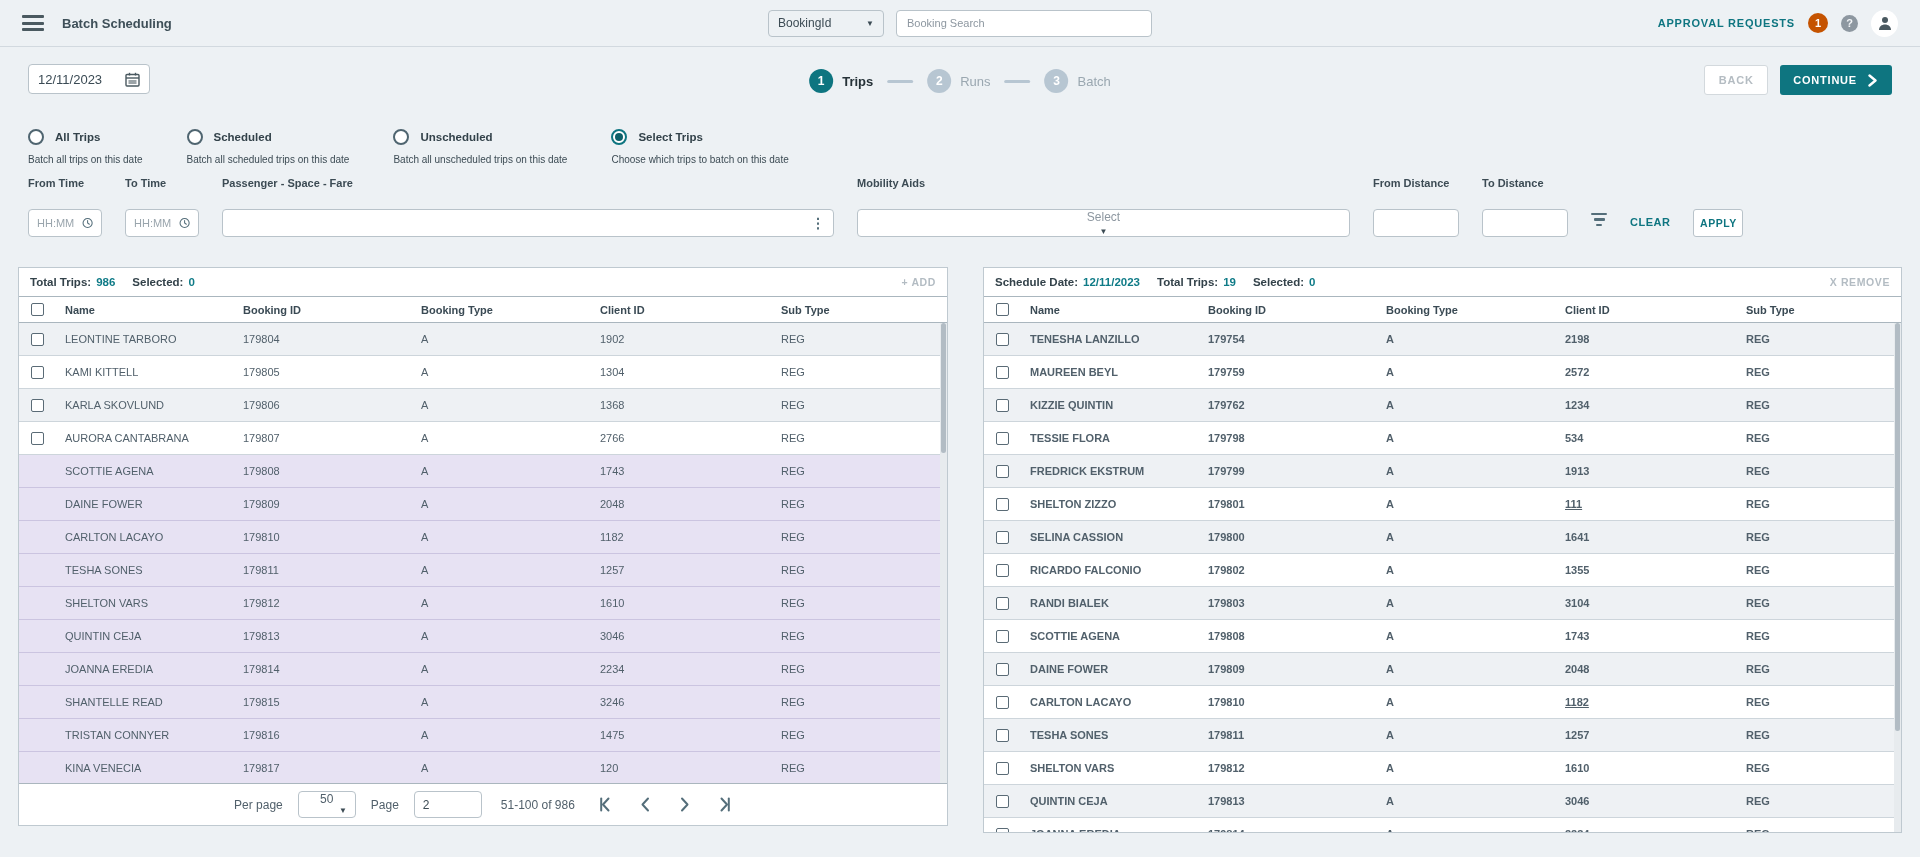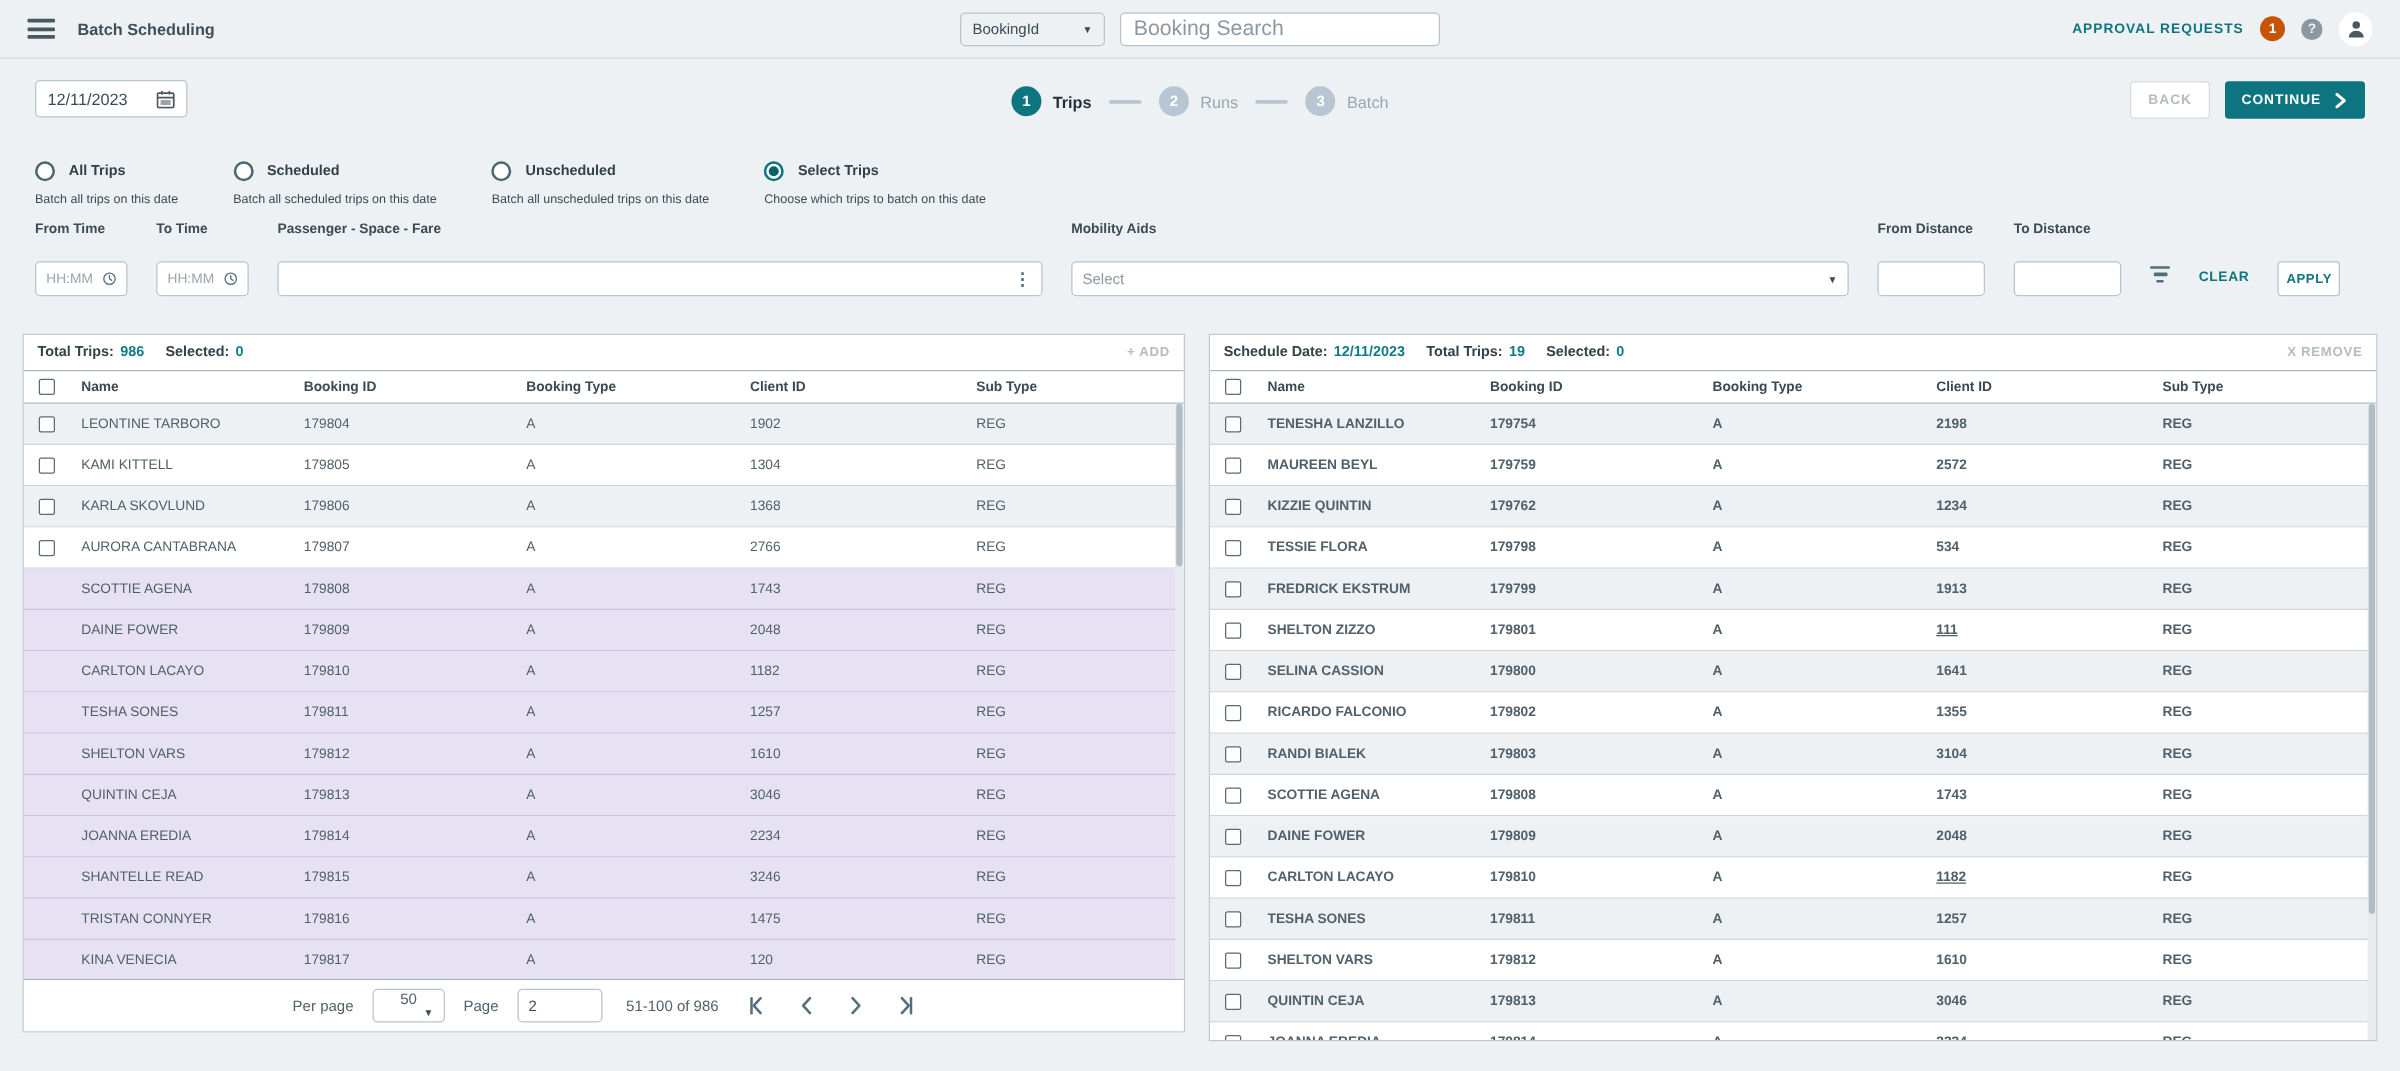--- a/index.html
+++ b/index.html
@@ -7,21 +7,21 @@
   body { background:#edf1f4; font-family:"Liberation Sans", sans-serif; color:#51606b; overflow:hidden; }
 
   
   .topbar { height:47px; border-bottom:1px solid #d2d9df; display:flex; align-items:center; position:relative; padding:0 16px; }
   .hamburger { width:22px; height:16px; display:flex; flex-direction:column; justify-content:space-between; cursor:pointer; margin-left:6px; }
   .hamburger span { height:3px; background:#4a5960; border-radius:1px; }
   .app-title { margin-left:18px; font-size:13px; font-weight:bold; color:#3e4f58; }
   .search-group { position:absolute; left:50%; transform:translateX(-50%); display:flex; gap:12px; align-items:center; }
   .search-select { width:116px; height:27px; border:1px solid #b9c3ca; border-radius:4px; display:flex; align-items:center; padding:0 9px; font-size:12px; color:#3c4b54; background:transparent; }
   .search-select .caret { margin-left:auto; font-size:8px; color:#3c4b54; }
-  .search-input { width:256px; height:27px; border:1px solid #b9c3ca; border-radius:4px; background:#fff; font-size:17px; padding:0 10px; color:#3c4b54; font-family:inherit; }
+  .search-input { width:256px; height:27px; border:1px solid #b9c3ca; border-radius:4px; background:#fff; font-size:11px; padding:0 10px; color:#3c4b54; font-family:inherit; }
   .search-input::placeholder { color:#8d97a0; }
   .top-right { margin-left:auto; display:flex; align-items:center; gap:13px; padding-right:6px; }
   .approval { font-size:11px; font-weight:bold; letter-spacing:.8px; color:#0e7580; cursor:pointer; }
   .badge { width:20px; height:20px; border-radius:50%; background:#c55300; color:#fff; font-size:11px; font-weight:bold; display:flex; align-items:center; justify-content:center; }
   .help { width:17px; height:17px; border-radius:50%; background:#8d97a0; color:#f2f4f6; font-size:11px; font-weight:bold; display:flex; align-items:center; justify-content:center; cursor:pointer; }
   .avatar { width:27px; height:27px; border-radius:50%; background:#fff; display:flex; align-items:center; justify-content:center; cursor:pointer; }
 
   
   .toolbar-row { position:relative; height:74px; padding:10px 28px 0; }
   .field-label { font-size:11px; font-weight:bold; color:#3c4b54; }
@@ -51,34 +51,34 @@
 
   
   .filters-row { display:flex; align-items:flex-end; gap:23px; padding:10px 28px 14px; }
   .ffield { display:flex; flex-direction:column; }
   .ffield .field-label { margin-bottom:20px; }
   .finput { height:28px; border:1px solid #b9c3ca; border-radius:4px; background:#fff; display:flex; align-items:center; padding:0 8px; }
   .finput input { border:none; outline:none; width:100%; font-size:11px; color:#3c4b54; font-family:inherit; background:transparent; }
   .finput input::placeholder { color:#9aa5ad; }
   .w-time { width:74px; }
   .w-passenger { width:612px; }
-  .w-mobility { width:622px; }
+  .w-mobility { width:493px;flex-direction:column; }
   .w-dist { width:86px; }
   .kebab { color:#546e7a; font-size:14px; font-weight:bold; margin-left:auto; cursor:pointer; line-height:1; }
   .select-face { justify-content:space-between; cursor:pointer; }
   .select-face .ph { font-size:12px; color:#8d97a0; }
   .select-face .caret { font-size:8px; color:#3c4b54; }
   .filter-icon { display:flex; flex-direction:column; gap:3px; align-items:center; margin-bottom:11px; cursor:pointer; }
   .filter-icon i { display:block; height:2.5px; background:#546e7a; border-radius:1px; }
   .filter-icon i:nth-child(1){ width:16px; } .filter-icon i:nth-child(2){ width:11px; } .filter-icon i:nth-child(3){ width:6px; }
   .btn-clear { background:none; border:none; color:#0e7580; font-size:11px; font-weight:bold; letter-spacing:.5px; margin-bottom:9px; cursor:pointer; font-family:inherit; }
   .btn-apply { width:50px; height:28px; background:#fff; border:1px solid #b9c3ca; border-radius:3px; color:#0e7580; font-size:10.5px; font-weight:bold; letter-spacing:.5px; cursor:pointer; font-family:inherit; }
 
   
-  .tables { display:flex; gap:19px; padding:16px 18px; }
+  .tables { display:flex; gap:35px; padding:16px 18px; }
   .card { background:#fff; border:1px solid #bfc9d0; position:relative; overflow:hidden; }
   .card.left { width:930px; flex:none; height:559px; }
   .card.right { flex:1; height:566px; }
   .card-head { height:28px; display:flex; align-items:center; padding:0 11px; font-size:11.5px; }
   .pair { display:flex; gap:5px; margin-right:17px; }
   .pair .lbl { font-weight:bold; color:#33424a; }
   .pair .val { font-weight:bold; color:#0f7b87; }
   .head-action { margin-left:auto; font-size:10.5px; font-weight:bold; letter-spacing:.6px; color:#b3bcc3; cursor:pointer; background:none; border:none; font-family:inherit; }
   .grid-cols { display:grid; grid-template-columns:36px 178px 178px 179px 181px 1fr; }
   .thead { height:27px; align-items:center; border-top:1px solid #aab6be; border-bottom:1px solid #aab6be; font-weight:bold; font-size:11px; color:#3a4a54; }

